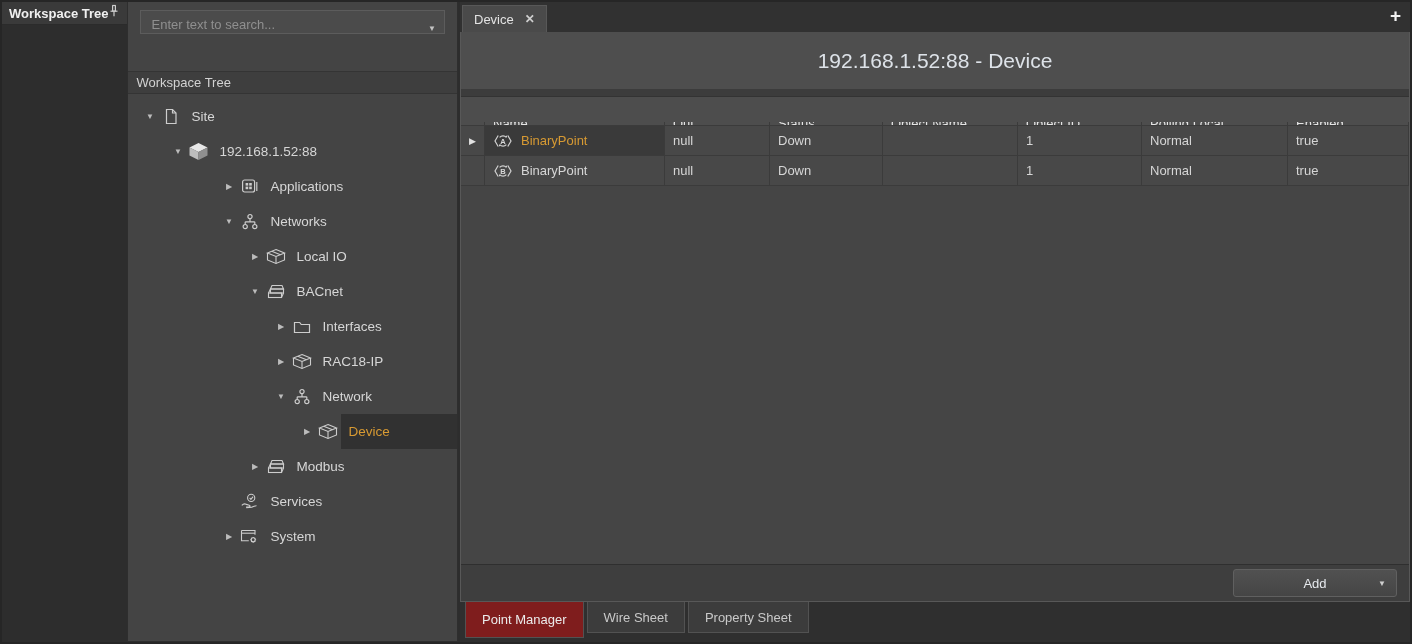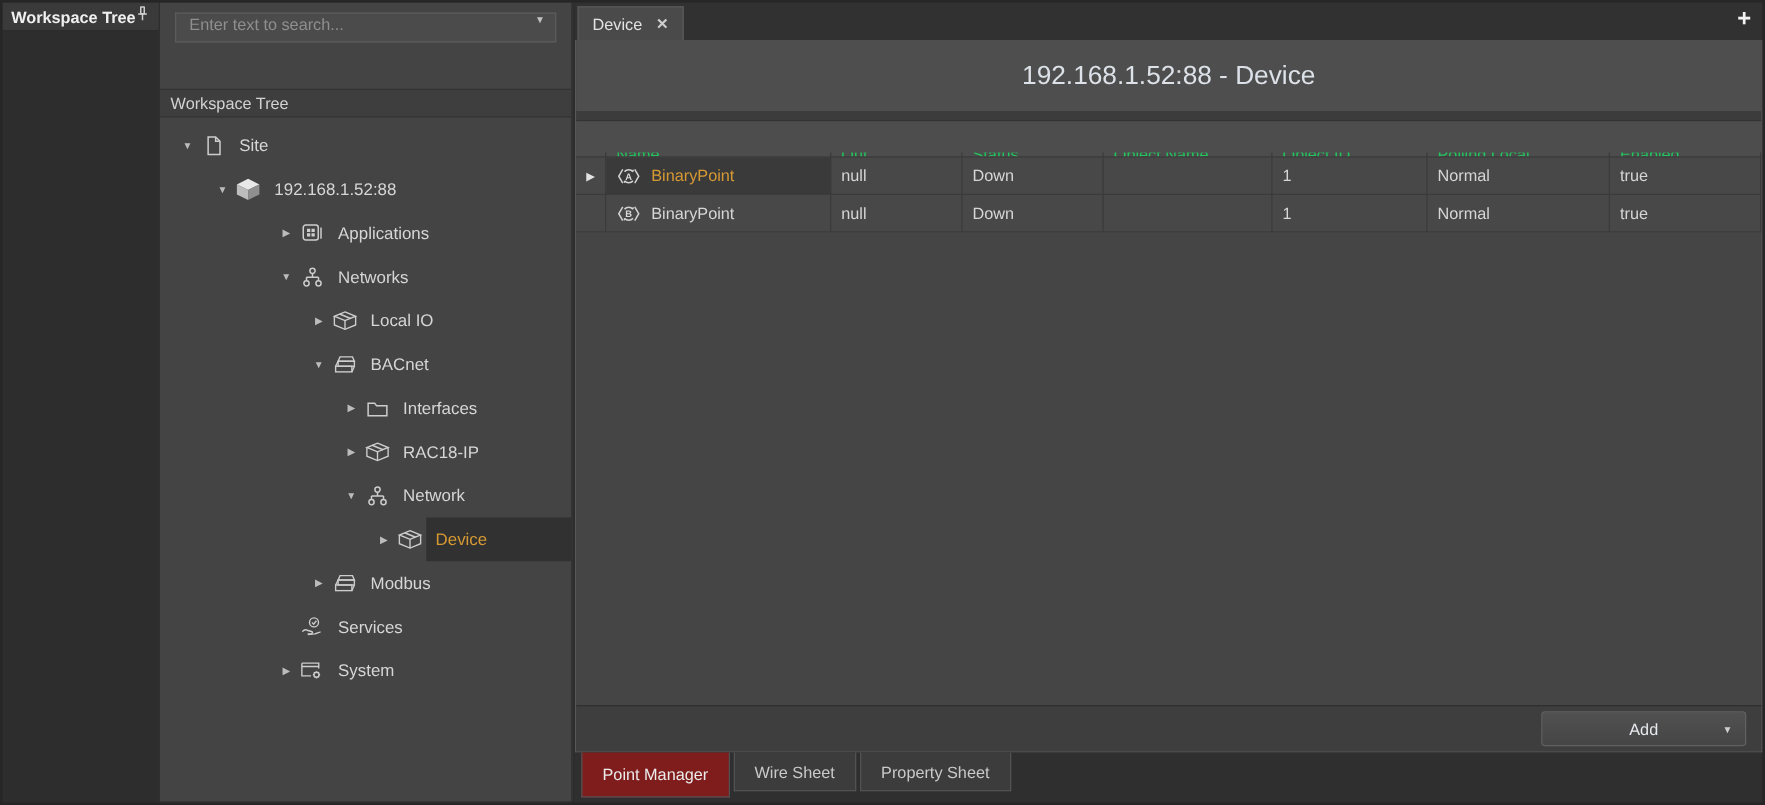--- a/index.html
+++ b/index.html
@@ -6,21 +6,21 @@
   *{box-sizing:border-box;}
   body{font-family:"Liberation Sans", sans-serif; -webkit-font-smoothing:antialiased;}
   .window{width:1412px;height:644px;background:#2d2d2d;display:flex;border:2px solid #262626;overflow:hidden;}
 
   
   .left-panel{width:456px;display:flex;flex-shrink:0;}
   .lp-header{height:23px;background:#3a3a3a;display:flex;align-items:center;padding:0 7px;border-bottom:1px solid #2b2b2b;}
   .lp-title{flex:1;font-weight:bold;font-size:13px;color:#f0f0f0;}
   .lp-body{flex:1;background:#444444;border:1px solid #2e2e2e;border-top:none;display:flex;flex-direction:column;overflow:hidden;}
   .search-row{padding:8px 12px 0 12px;height:69px;}
-  .search-box{height:24px;background:#4b4b4b;border:1px solid #5c5c5c;display:flex;align-items:flex-start;padding:0 8px;}
+  .search-box{height:24px;background:#4b4b4b;border:1px solid #5c5c5c;display:flex;align-items:flex-end;padding:0 8px;}
   .search-box input{flex:1;background:transparent;border:none;outline:none;color:#d8d8d8;font-size:13px;font-family:"Liberation Sans",sans-serif;}
   .search-box input::placeholder{color:#8f8f8f;}
   .dd-arrow{font-size:8px;color:#c2c2c2;margin-left:6px;}
   .lp-section{height:23px;background:#3e3e3e;border-top:1px solid #343434;border-bottom:1px solid #343434;display:flex;align-items:center;padding:0 8px;font-size:13px;color:#d2d2d2;}
   .tree{flex:1;padding-top:5px;overflow:hidden;}
   .tree-row{height:35px;display:flex;align-items:center;font-size:13.5px;color:#d6d6d6;cursor:default;}
   .expander{width:15px;flex-shrink:0;text-align:center;font-size:8px;color:#bcbcbc;}
   .node-icon{width:27px;flex-shrink:0;display:flex;justify-content:center;align-items:center;}
   .label-wrap{flex:1;height:100%;display:flex;align-items:center;padding-left:7px;}
   .tree-row.selected .label-wrap{background:#313131;}
@@ -32,21 +32,21 @@
   .tab{height:27px;background:#4a4a4a;border:1px solid #585858;border-bottom:none;display:flex;align-items:center;gap:11px;padding:0 11px;margin-left:2px;font-size:13px;color:#e3e3e3;}
   .tab-close{font-size:12px;font-weight:bold;color:#cfcfcf;cursor:pointer;}
   .plus-btn{position:absolute;right:9px;top:3px;font-size:19px;font-weight:bold;color:#f2f2f2;line-height:22px;cursor:pointer;}
   .content{flex:1;background:#3f3f3f;border:1px solid #585858;border-top:none;display:flex;flex-direction:column;min-height:0;}
   .title-bar{height:57px;background:#4e4e4e;display:flex;align-items:center;justify-content:center;font-size:21px;color:#dde2e8;flex-shrink:0;}
   .title-gap{height:7px;background:#3c3c3c;flex-shrink:0;}
   .grid-table{flex-shrink:0;border-top:1px solid #333;}
   .tr{display:grid;grid-template-columns:24px 180px 105px 113px 135px 124px 146px 1fr;}
   .td{display:flex;align-items:center;padding-left:8px;font-size:13px;color:#d6d6d6;border-right:1px solid #3b3b3b;border-bottom:1px solid #3b3b3b;overflow:hidden;white-space:nowrap;}
   .tr.header{height:29px;background:#4d4d4d;}
-  .tr.header .td{color:#22c55e;margin-top:25px;}
+  .tr.header .td{color:#e5e5e5;margin-top:25px;}
   .tr.body{height:30px;background:#484848;}
   .sel-cell{justify-content:center;padding-left:0;}
   .sel-arrow{font-size:9px;color:#e2e2e2;}
   .name-cell{gap:8px;}
   .tr.body.row-selected .name-cell{background:#3a3a3a;}
   .tr.body.row-selected .name-text{color:var(--accent);}
   .empty-area{flex:1;background:#454545;min-height:0;}
   .footer-bar{height:37px;background:#3e3e3e;border-top:1px solid #2f2f2f;display:flex;align-items:center;justify-content:flex-end;padding-right:12px;flex-shrink:0;}
   .add-btn{width:164px;height:28px;background:linear-gradient(#515151,#454545);border:1px solid #606060;border-radius:3px;display:flex;align-items:center;justify-content:center;position:relative;font-size:13px;color:#e6e9ed;cursor:pointer;}
   .add-chevron{position:absolute;right:10px;font-size:8px;color:#cfcfcf;}

